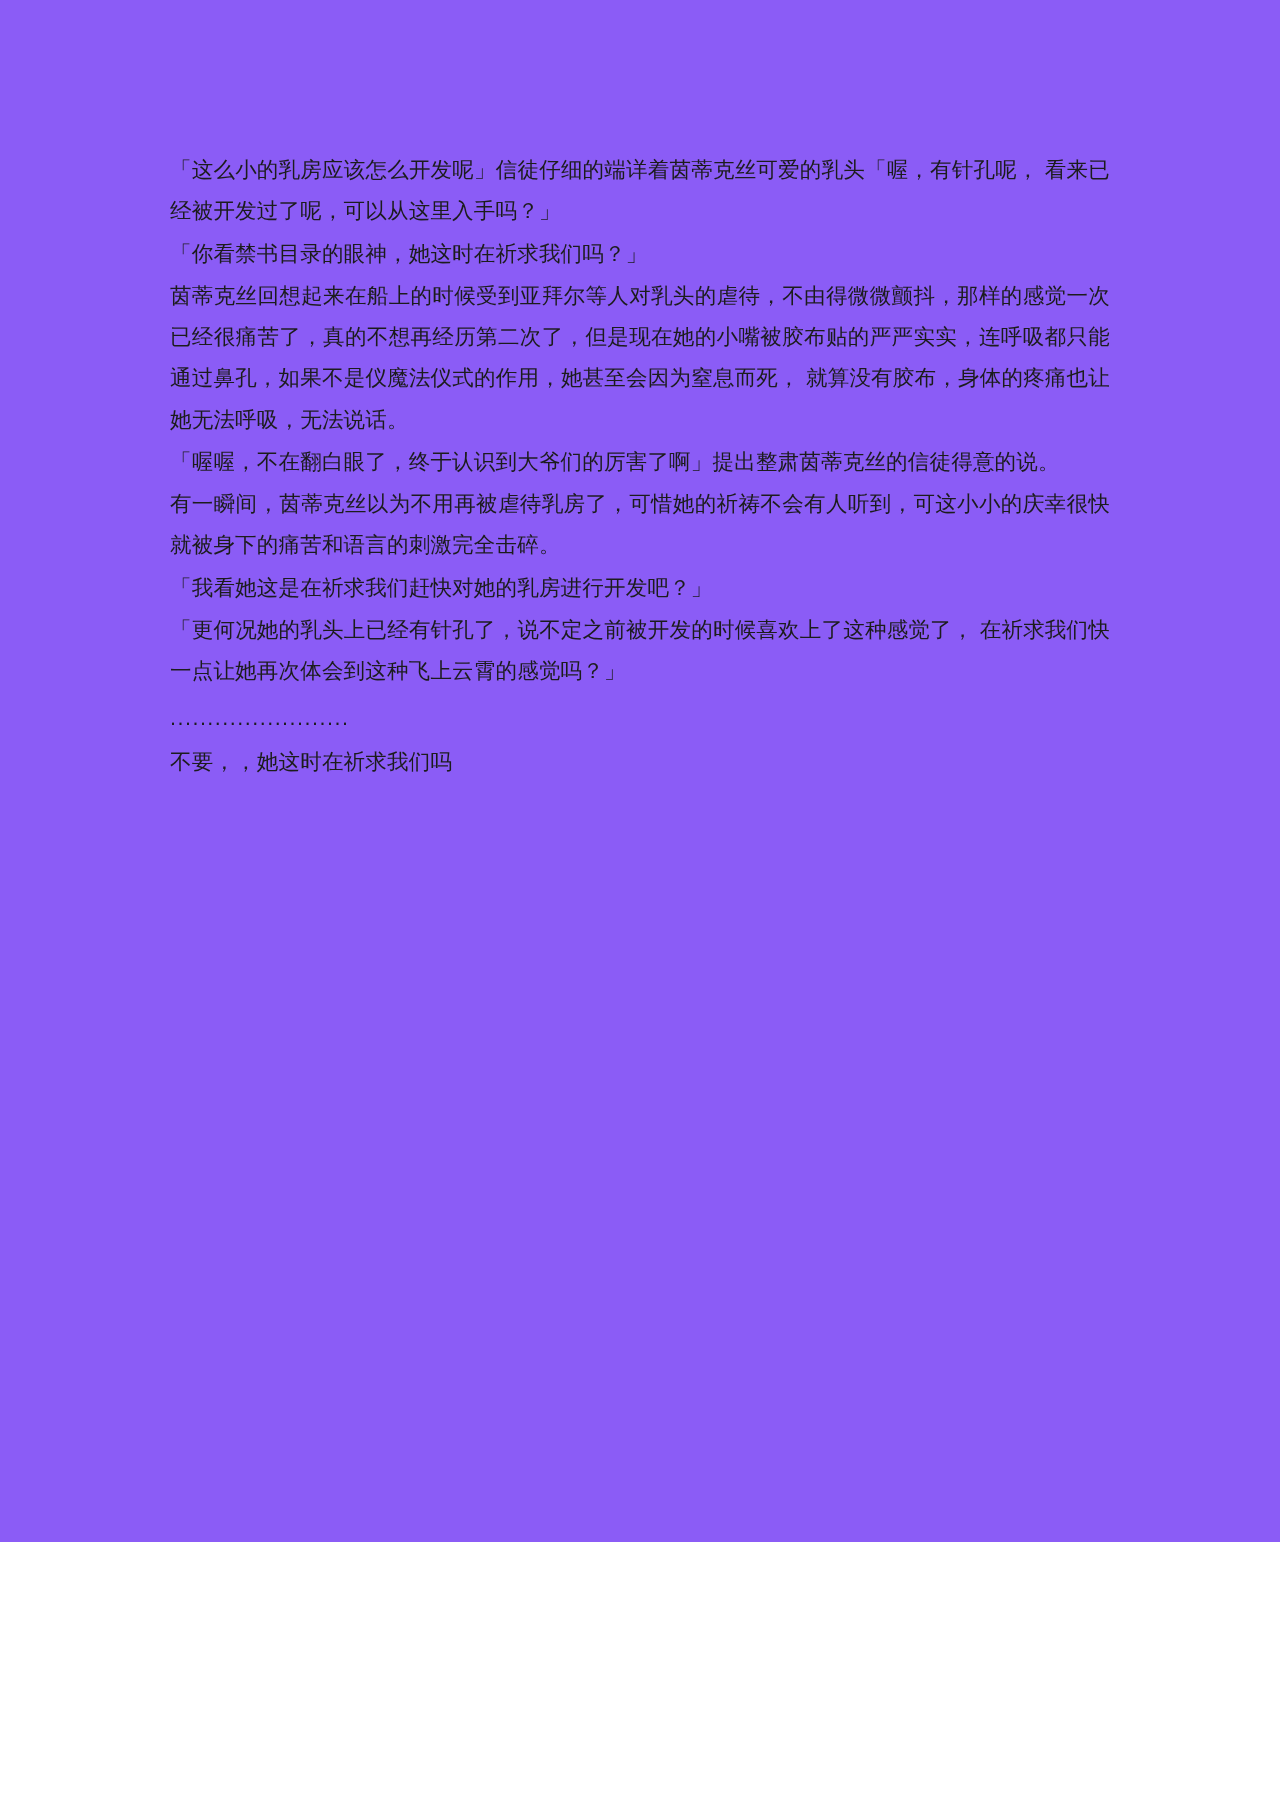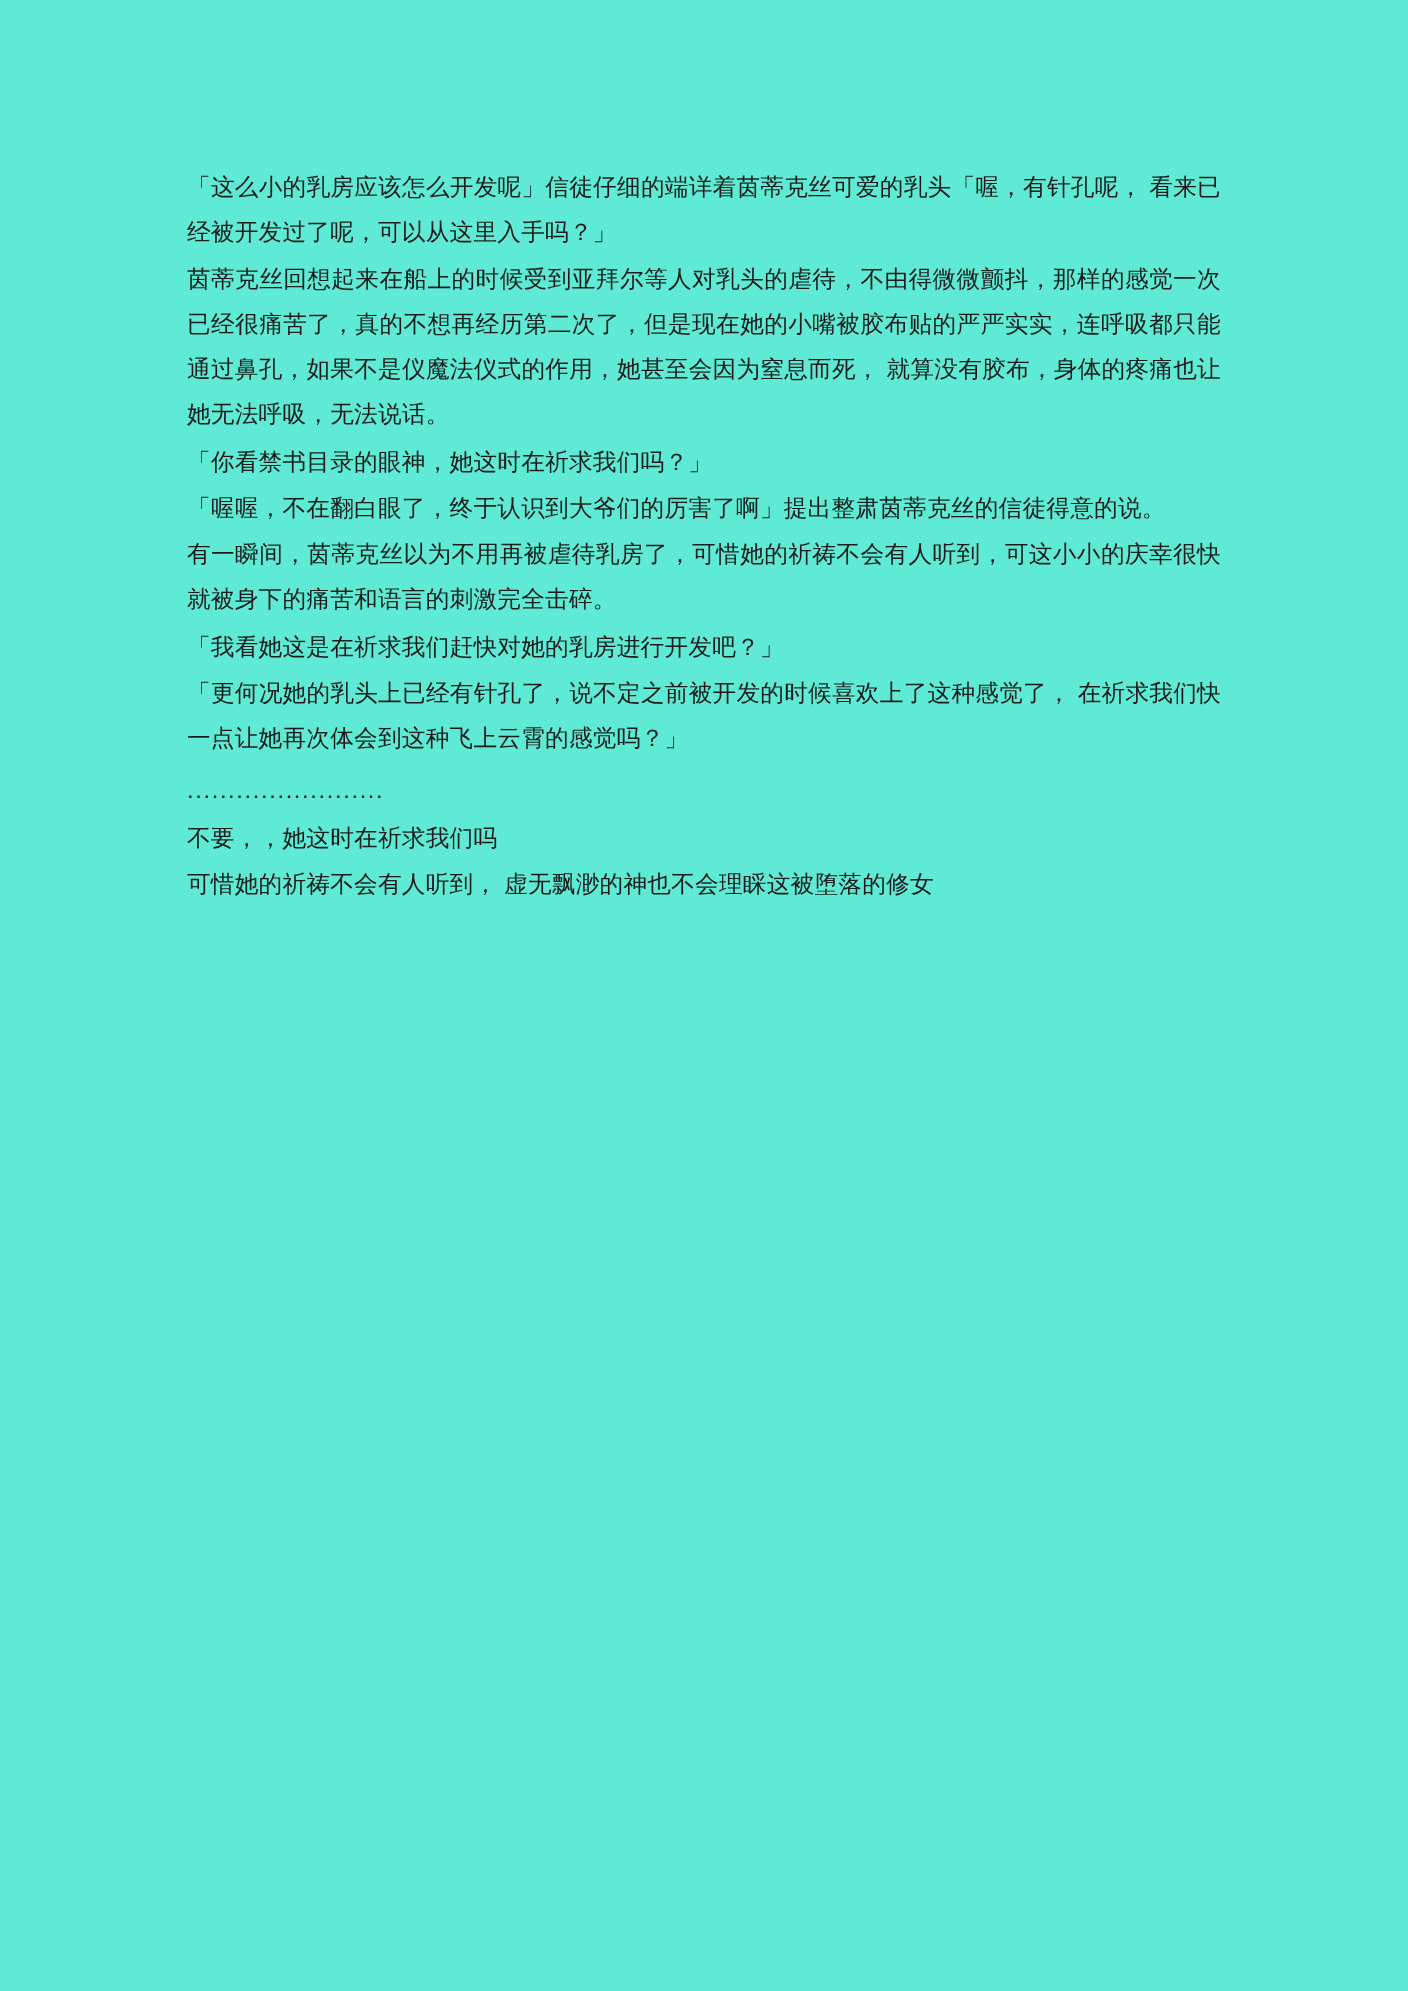--- a/index.html
+++ b/index.html
@@ -8,24 +8,24 @@
     background: #ffffff;
   }
   body {
     width: 1280px;
     height: 1810px;
     font-family: "Liberation Sans", "DejaVu Sans", sans-serif;
     color: #1a1a1a;
   }
   .page {
     width: 1280px;
-    height: 1810px;
+    height: 1542px;
     box-sizing: border-box;
     padding: 150px 170px 60px 170px;
-    background: #5eead4;
+    background: #8b5cf6;
     position: relative;
   }
   .doc-body {
     width: 940px;
   }
   .para {
     font-size: 21.5px;
     line-height: 1.92;
     letter-spacing: 0.2px;
     color: #1c1c1c;
@@ -41,23 +41,22 @@
     letter-spacing: 1.5px;
     margin: 6px 0 2px 0;
   }
 </style>
 </head>
 <body>
 
 <div class="page">
   <div class="doc-body">
     <p class="para">「这么小的乳房应该怎么开发呢」信徒仔细的端详着茵蒂克丝可爱的乳头「喔，有针孔呢， 看来已经被开发过了呢，可以从这里入手吗？」</p>
+    <p class="para">「你看禁书目录的眼神，她这时在祈求我们吗？」</p>
     <p class="para">茵蒂克丝回想起来在船上的时候受到亚拜尔等人对乳头的虐待，不由得微微颤抖，那样的感觉一次已经很痛苦了，真的不想再经历第二次了，但是现在她的小嘴被胶布贴的严严实实，连呼吸都只能通过鼻孔，如果不是仪魔法仪式的作用，她甚至会因为窒息而死， 就算没有胶布，身体的疼痛也让她无法呼吸，无法说话。</p>
-    <p class="para">「你看禁书目录的眼神，她这时在祈求我们吗？」</p>
     <p class="para">「喔喔，不在翻白眼了，终于认识到大爷们的厉害了啊」提出整肃茵蒂克丝的信徒得意的说。</p>
     <p class="para">有一瞬间，茵蒂克丝以为不用再被虐待乳房了，可惜她的祈祷不会有人听到，可这小小的庆幸很快就被身下的痛苦和语言的刺激完全击碎。</p>
     <p class="para">「我看她这是在祈求我们赶快对她的乳房进行开发吧？」</p>
     <p class="para">「更何况她的乳头上已经有针孔了，说不定之前被开发的时候喜欢上了这种感觉了， 在祈求我们快一点让她再次体会到这种飞上云霄的感觉吗？」</p>
     <div class="sep">........................</div>
     <p class="para">不要，，她这时在祈求我们吗</p>
-    <p class="para">可惜她的祈祷不会有人听到， 虚无飘渺的神也不会理睬这被堕落的修女</p>
   </div>
 </div>
 
 </body></html>

